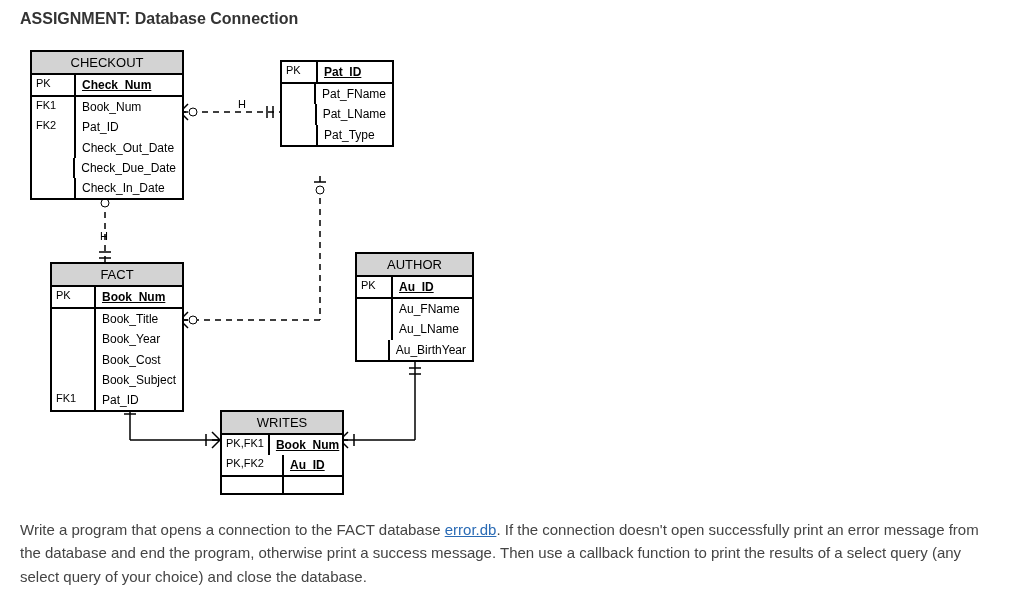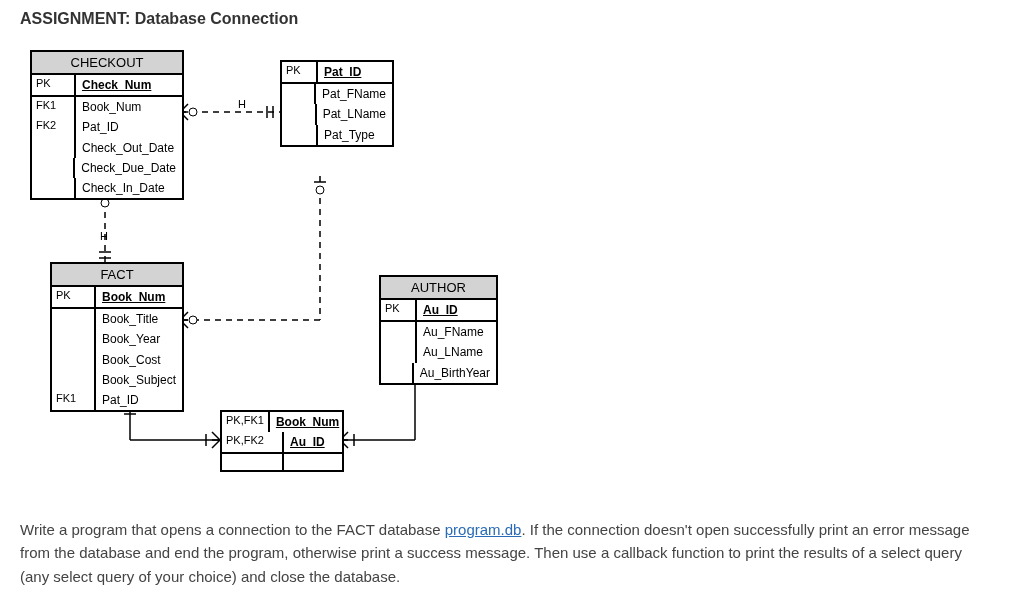--- a/index.html
+++ b/index.html
@@ -209,52 +209,53 @@
     <div class="entity-row">
       <div class="col-key"></div>
       <div class="col-body">Book_Subject</div>
     </div>
     <div class="entity-row">
       <div class="col-key">FK1</div>
       <div class="col-body">Pat_ID</div>
     </div>
   </div>
 
-  <div class="entity" style="left:335px; top:235px; width:115px;margin-left:24px;">
+  <div class="entity" style="left:335px; top:212px; width:115px;">
     <div class="entity-header">AUTHOR</div>
     <div class="entity-row sep-bottom">
       <div class="col-key" style="width:26px">PK</div>
       <div class="col-body"><span class="u b">Au_ID</span></div>
     </div>
     <div class="entity-row">
       <div class="col-key" style="width:26px"></div>
       <div class="col-body">Au_FName</div>
     </div>
     <div class="entity-row">
       <div class="col-key" style="width:26px"></div>
       <div class="col-body">Au_LName</div>
     </div>
     <div class="entity-row">
       <div class="col-key" style="width:26px"></div>
       <div class="col-body">Au_BirthYear</div>
     </div>
   </div>
 
   <div class="entity writes" style="left:200px; top:370px; width:120px;">
+    <div class="entity-header">WRITES</div>
     <div class="entity-row">
       <div class="col-key">PK,FK1</div>
       <div class="col-body"><span class="u b">Book_Num</span></div>
     </div>
     <div class="entity-row sep-bottom">
       <div class="col-key">PK,FK2</div>
       <div class="col-body"><span class="u b">Au_ID</span></div>
     </div>
     <div class="entity-row" style="height:16px">
       <div class="col-key"></div>
       <div class="col-body"></div>
     </div>
   </div>
 
 </div>
 
 <div class="instructions">
-  <span>Write a program that opens a connection to the FACT database </span><a href="#">program.db</a><span>. If the connection doesn't open successfully print an error message from the database and end the program, otherwise print a success message. Then use a callback function to print the results of a select query (any select query of your choice) and close the database.</span>
+  <span>Write a program that opens a connection to the FACT database </span><a href="#">error.db</a><span>. If the connection doesn't open successfully print an error message from the database and end the program, otherwise print a success message. Then use a callback function to print the results of a select query (any select query of your choice) and close the database.</span>
 </div>
 
 </body></html>

